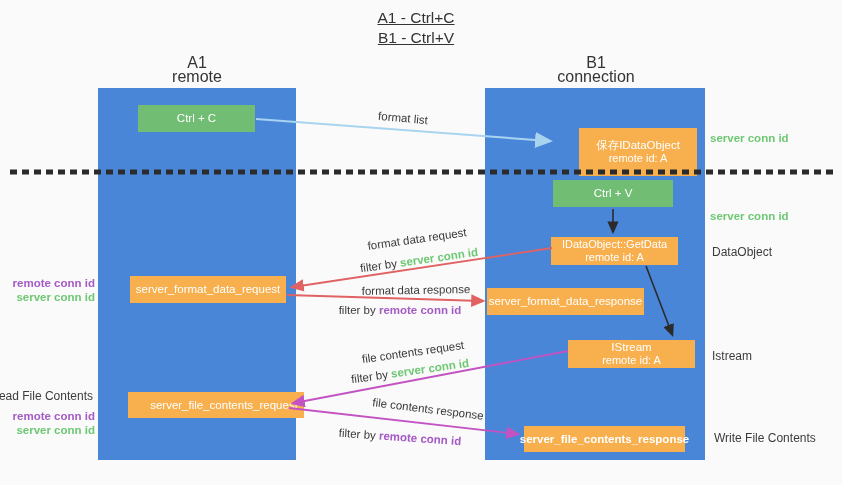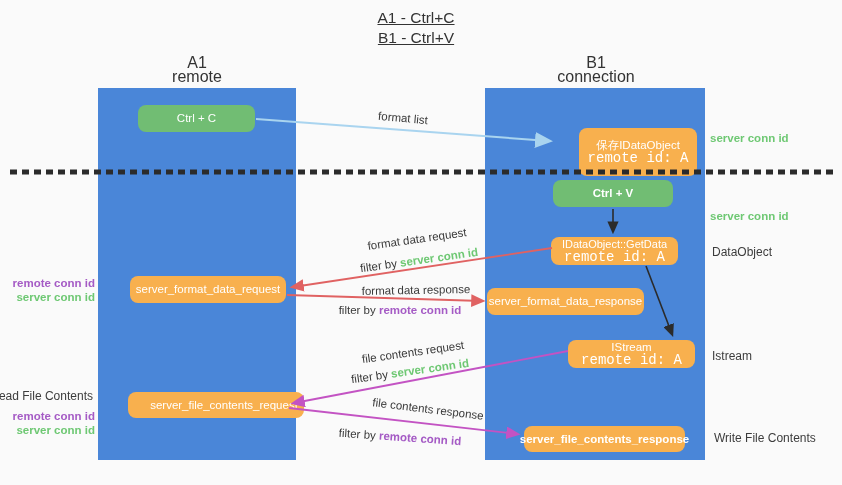--- a/index.html
+++ b/index.html
@@ -26,25 +26,24 @@
   }
   .col-a1 { left: 98px;  width: 198px; }
   .col-b1 { left: 485px; width: 220px; }
   .box {
     position: absolute;
     display: flex; flex-direction: column;
     align-items: center; justify-content: center;
     color: #fff; text-align: center;
     font-size: 11.5px; line-height: 13px;
     white-space: nowrap;
-    border-radius: 8px;
   }
   .box.green  { background: #71bd73; }
   .box.orange { background: #f8b04e; }
-  .box .l2 { font-size: 14px; font-family: Liberation Mono, monospace; }
+  .box .l2 { font-size: 11px; }
   .side-label { position: absolute; white-space: nowrap; font-size: 12px; color: #3c3c3c; }
   .side-label.right-align { text-align: right; }
   .conn-green  { color: #6ec873; font-weight: bold; font-size: 11.5px; }
   .conn-purple { color: #a55bc5; font-weight: bold; font-size: 11.5px; }
   .flow-label {
     position: absolute; white-space: nowrap;
     font-size: 11.5px; color: #3a3a3a;
   }
   .flow-label .conn-green, .flow-label .conn-purple { font-size: 11.5px; }
   svg.overlay {
@@ -76,21 +75,21 @@
 
   <div class="box green" style="left:138px; top:105px; width:117px; height:27px;">
     <div>Ctrl + C</div>
   </div>
 
   <div class="box orange" style="left:579px; top:128px; width:118px; height:48px;">
     <div class="l1">保存IDataObject</div>
     <div class="l2">remote id: A</div>
   </div>
 
-  <div class="box green" style="left:553px; top:180px; width:120px; height:27px;font-weight:bold;">
+  <div class="box green" style="left:553px; top:180px; width:120px; height:27px;">
     <div>Ctrl + V</div>
   </div>
 
   <div class="box orange" style="left:551px; top:237px; width:127px; height:28px; font-size:11px;">
     <div class="l1">IDataObject::GetData</div>
     <div class="l2">remote id: A</div>
   </div>
 
   <div class="box orange" style="left:130px; top:276px; width:156px; height:27px;">
     <div>server_format_data_request</div>

